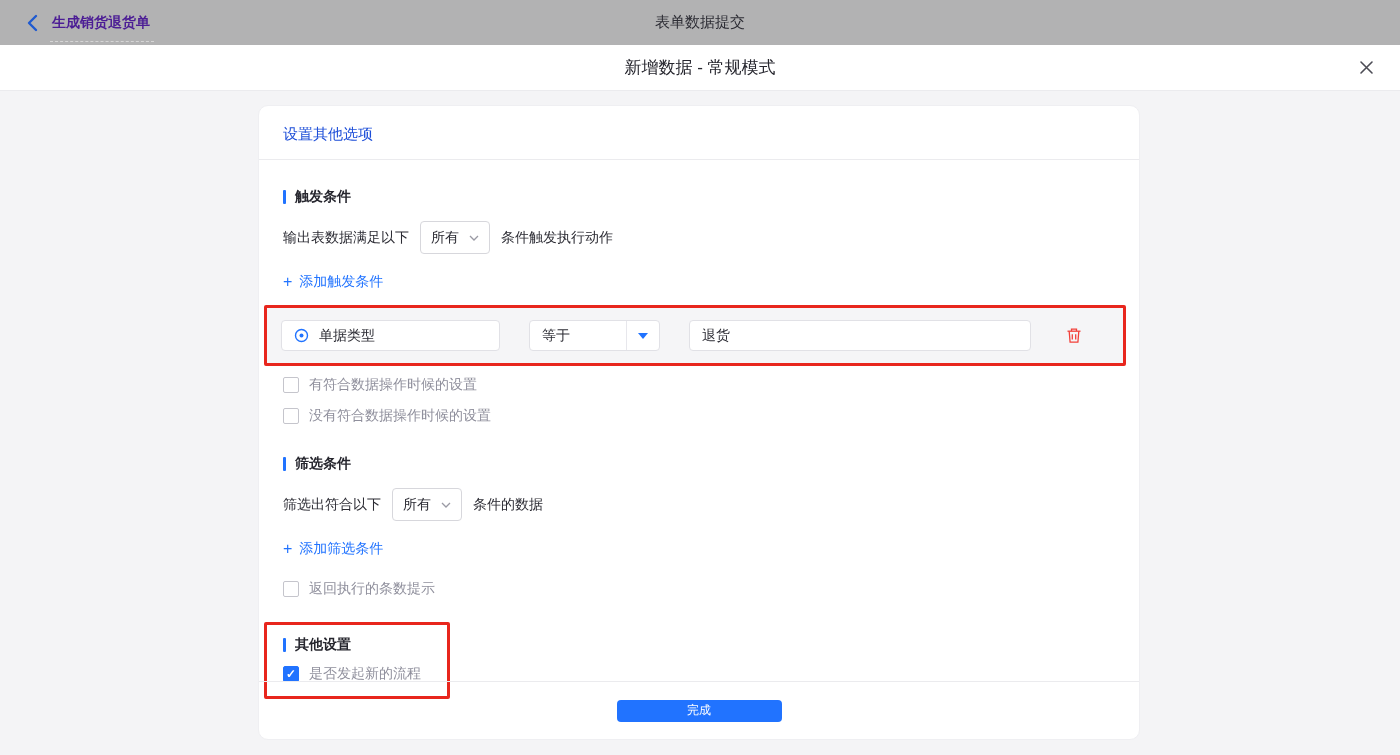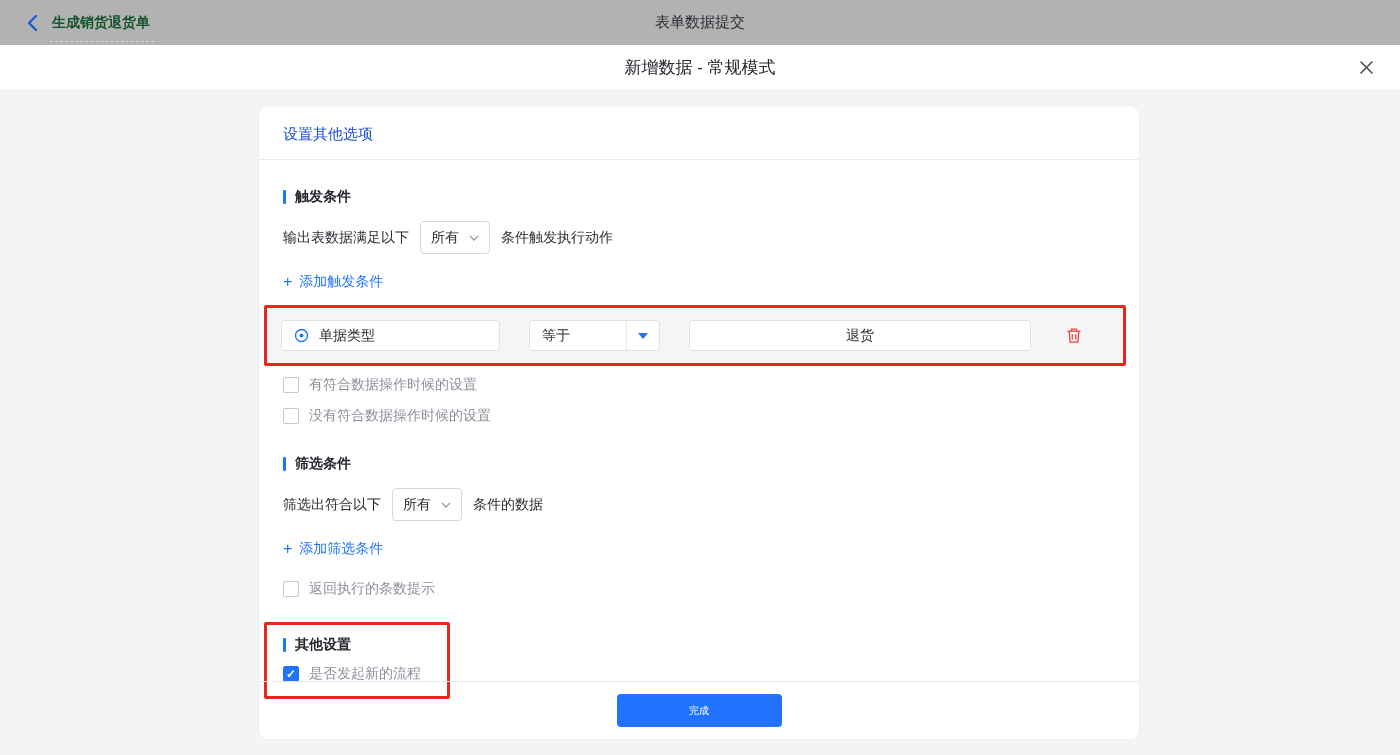--- a/index.html
+++ b/index.html
@@ -11,21 +11,21 @@
     font-size:14px;
   }
 
   
   .topbar {
     height:45px; background:#b2b2b3;
     display:flex; align-items:center;
     padding:0 26px; position:relative;
   }
   .back-group { display:flex; align-items:center; gap:14px; cursor:pointer; position:relative; }
-  .back-label { font-size:14px; font-weight:bold; color:#14532d; }
+  .back-label { font-size:14px; font-weight:bold; color:#4c1d95; }
   .back-group::after {
     content:""; position:absolute; left:24px; right:-4px; bottom:-10px;
     border-bottom:1px dashed #d6d6d6;
   }
   .topbar-title {
     position:absolute; left:0; right:0; text-align:center;
     font-size:15px; color:#2c2c34; pointer-events:none;
   }
   .topbar-right { margin-left:auto; display:flex; align-items:center; gap:22px; z-index:1; }
   .guide { display:flex; align-items:center; gap:6px; color:#4a9e4a; font-size:14px; cursor:pointer; }
@@ -99,21 +99,21 @@
   .opbox .op-label { flex:1; padding:0 12px; }
   .op-arrow {
     width:33px; align-self:stretch; border-left:1px solid #e7e7ec;
     display:flex; align-items:center; justify-content:center;
   }
   .triangle-down {
     width:0; height:0;
     border-left:5px solid transparent; border-right:5px solid transparent;
     border-top:6px solid #2173ff;
   }
-  .valuebox { width:342px; justify-content:center; }
+  .valuebox { width:342px; justify-content:flex-start; }
   .trash-btn { margin-left:auto; margin-right:27px; cursor:pointer; line-height:0; }
 
   
   .checkbox-row {
     display:flex; align-items:center; gap:10px; margin-top:13px;
     font-size:14px; color:#8f8f9c; cursor:pointer; width:fit-content;
   }
   .cb {
     width:16px; height:16px; border:1px solid #c5c5cc; border-radius:2px;
     background:#fff; flex:none;
@@ -138,22 +138,22 @@
     position:absolute; left:0; right:0; bottom:0; height:58px;
     border-top:1px solid #ebebee;
     display:flex; align-items:center; justify-content:center; gap:12px;
   }
   .prev-btn {
     height:33px; padding:0 17px; background:#fff; border:1px solid #d7d7dc;
     border-radius:4px; font-size:14px; color:#2b2b33; cursor:pointer;
     font-family:inherit;
   }
   .done-btn {
-    height:33px; width:165px; background:#2173ff; border:none;
-    border-radius:4px; font-size:10px; color:#fff; cursor:pointer;
+    height:22px; width:165px; background:#2173ff; border:none;
+    border-radius:4px; font-size:12px; color:#fff; cursor:pointer;
     font-family:inherit;
   }
 
   .icon { line-height:0; display:inline-flex; }
 </style>
 </head>
 <body>
 
 <div class="topbar">
   <div class="back-group">

